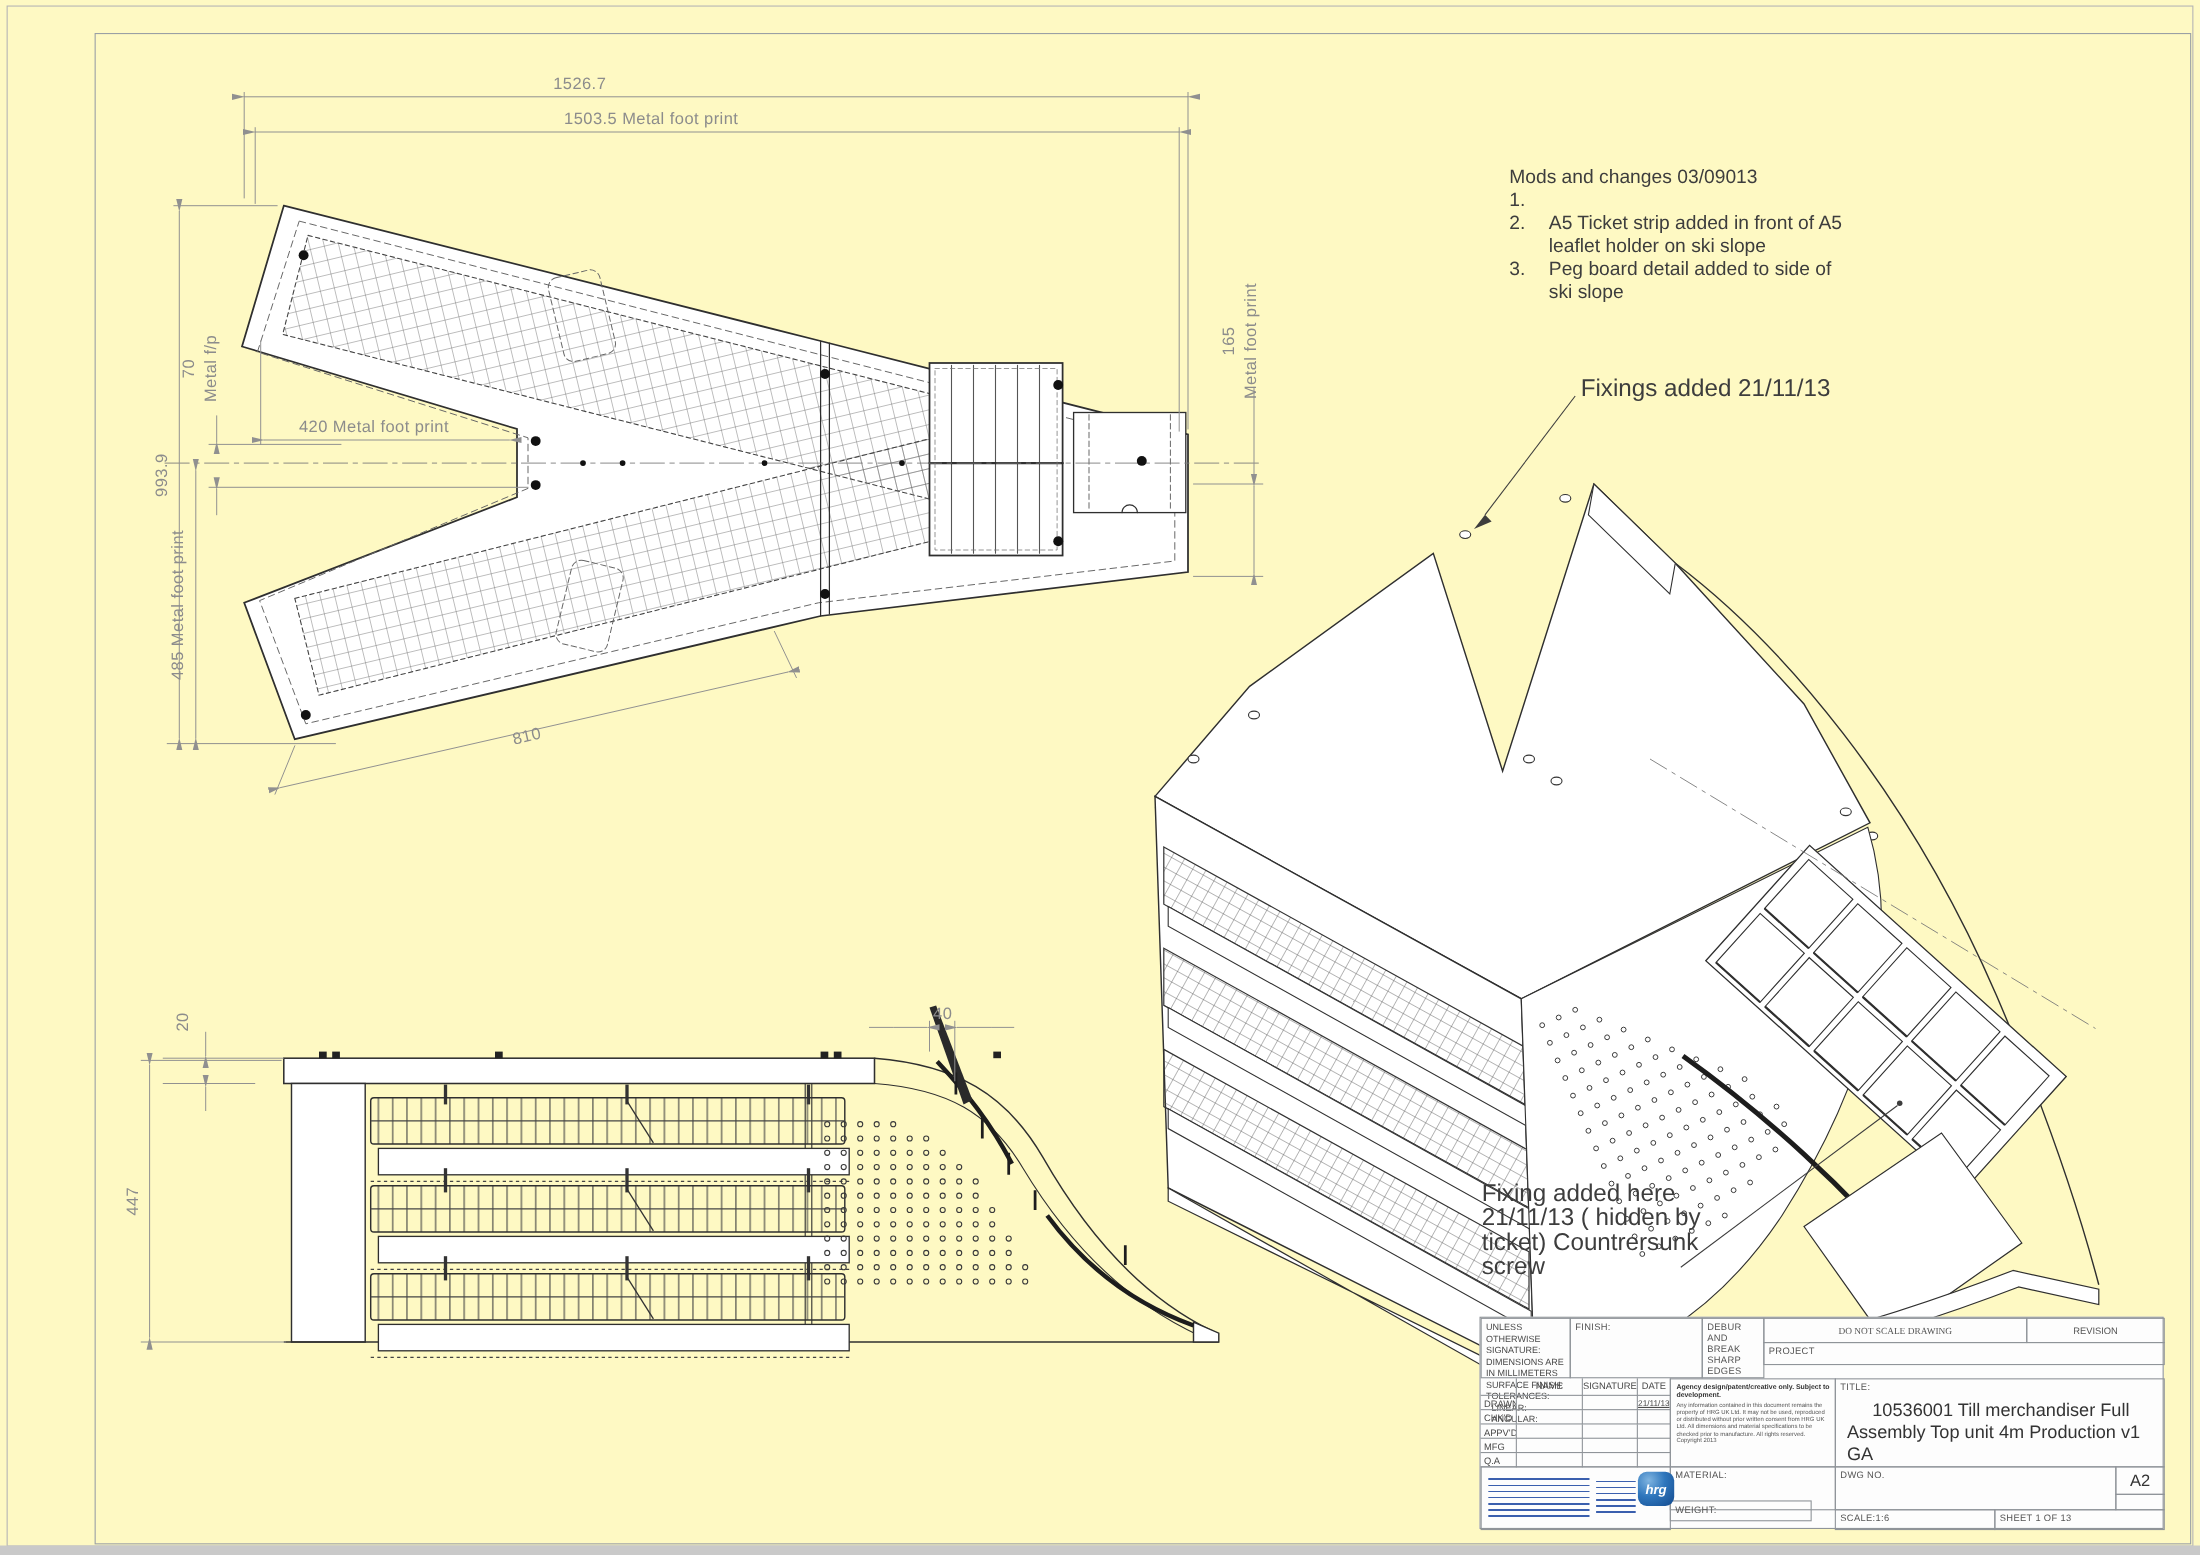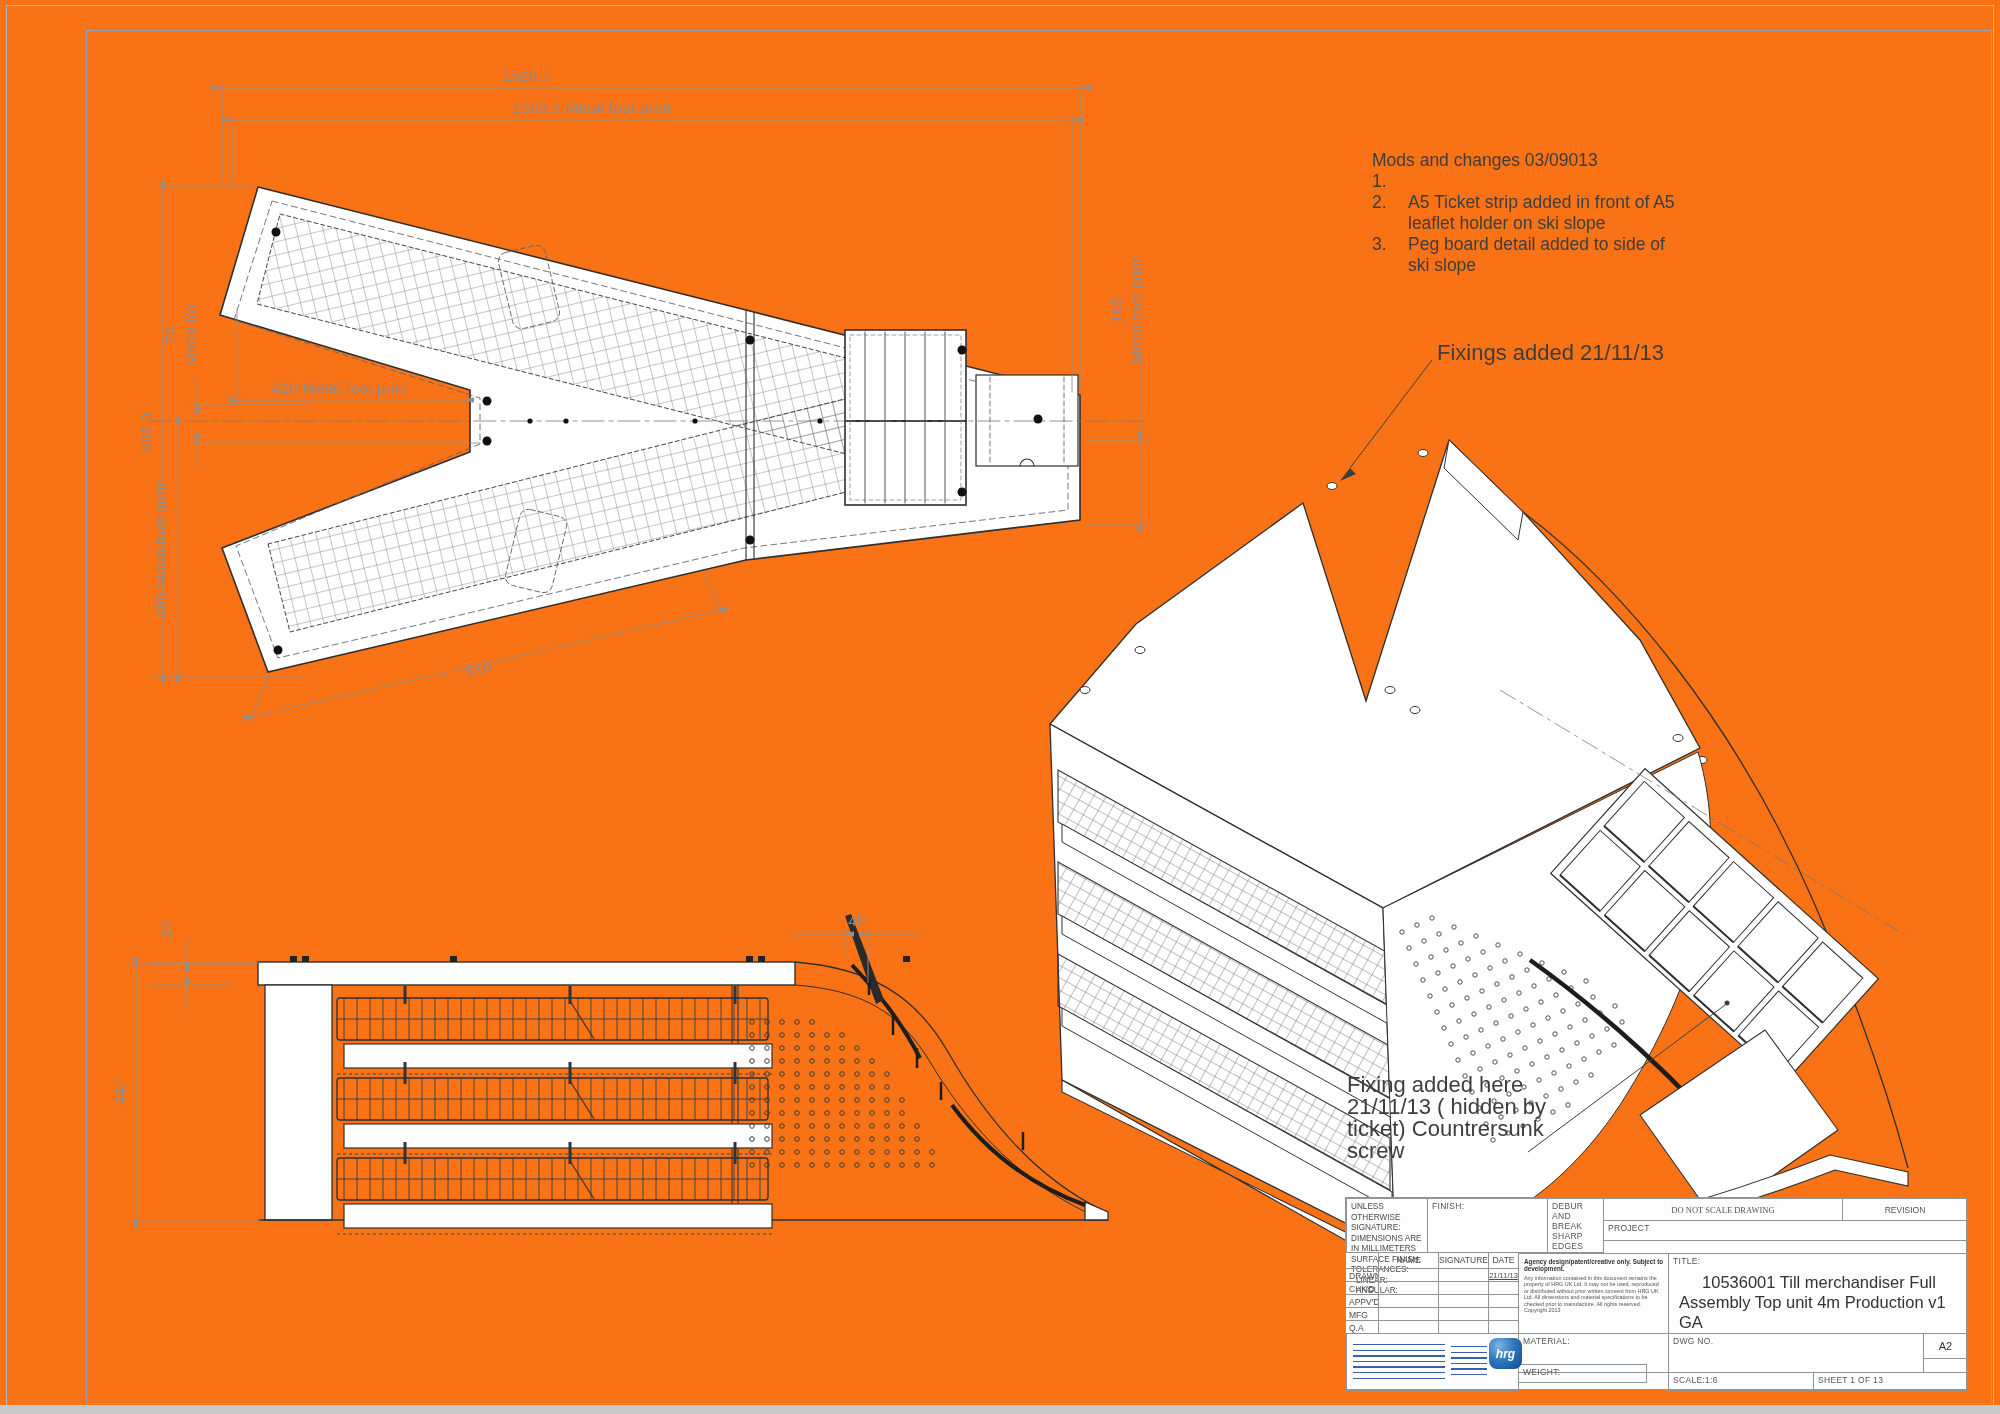--- a/index.html
+++ b/index.html
@@ -1,16 +1,16 @@
 <!DOCTYPE html>
 <html><head>
 <meta charset="utf-8">
 <style>
   html,body{margin:0;padding:0;background:#c9c9c9;}
-  #sheet{position:relative;width:2000px;height:1414px;background:#f97316;overflow:hidden;
+  #sheet{position:relative;width:2000px;height:1414px;background:#fef9c3;overflow:hidden;
          font-family:"Liberation Sans",sans-serif;}
   #outer-border{position:absolute;left:6px;top:5px;width:1986px;height:1399px;border:1px solid #b5b5b5;}
   #inner-frame{position:absolute;left:86px;top:30px;width:1904px;height:1372px;border:1.5px solid #9aa0a5;}
   #bottom-shadow{position:absolute;left:0;top:1405px;width:2000px;height:9px;background:#c9c9c9;}
   svg text{font-family:"Liberation Sans",sans-serif;}
   .dimtxt{fill:#8c8c8c;font-size:15px;letter-spacing:.4px;}
   .note-block{position:absolute;left:1372px;top:150px;width:318px;color:#3d3d3d;
               font-size:17.5px;line-height:21px;font-weight:400;}
   .note-item{display:flex;margin:0;}
   .note-n{width:36px;flex:0 0 36px;}
@@ -22,21 +22,21 @@
   .tb-cell{position:absolute;box-sizing:border-box;border:1px solid #8f9499;}
   .spec{font-size:8.2px;line-height:10.5px;padding:3px 0 0 4px;color:#4a4a4a;}
   .appr-grid{position:absolute;font-size:8.5px;color:#4a4a4a;}
   .appr-row{position:absolute;left:0;width:100%;display:flex;box-sizing:border-box;}
   .ac{box-sizing:border-box;border-right:1px solid #8f9499;border-bottom:1px solid #8f9499;
       padding-top:2px;text-align:center;overflow:hidden;}
   .ac.lbl{text-align:left;padding-left:3px;}
   .disc-h{font-size:6.3px;font-weight:bold;color:#333;margin:4px 4px 3px 5px;}
   .disc-b{font-size:5.4px;line-height:6.4px;color:#555;margin:0 4px 0 5px;}
   .title-big{font-size:16.5px;color:#333;line-height:20px;padding:6px 8px 0 10px;}
-  .a2box{font-size:11px;color:#333;display:flex;align-items:center;justify-content:center;}
+  .a2box{font-size:15px;color:#333;display:flex;align-items:center;justify-content:center;}
   .blue-lines{background:repeating-linear-gradient(#fdfdfd 0 2px,#3a5fae 2px 3.4px,#fdfdfd 3.4px 5.6px);}
   #hrg-logo{position:absolute;left:1489px;top:1338px;width:33px;height:31px;border-radius:8px;
             background:radial-gradient(circle at 30% 25%,#7fb4e0 0%,#2f77bd 45%,#134a8e 100%);
             display:flex;align-items:center;justify-content:center;color:#fff;font-weight:bold;
             font-style:italic;font-size:12px;}
 </style>
 </head>
 <body>
 
 <div id="sheet">

